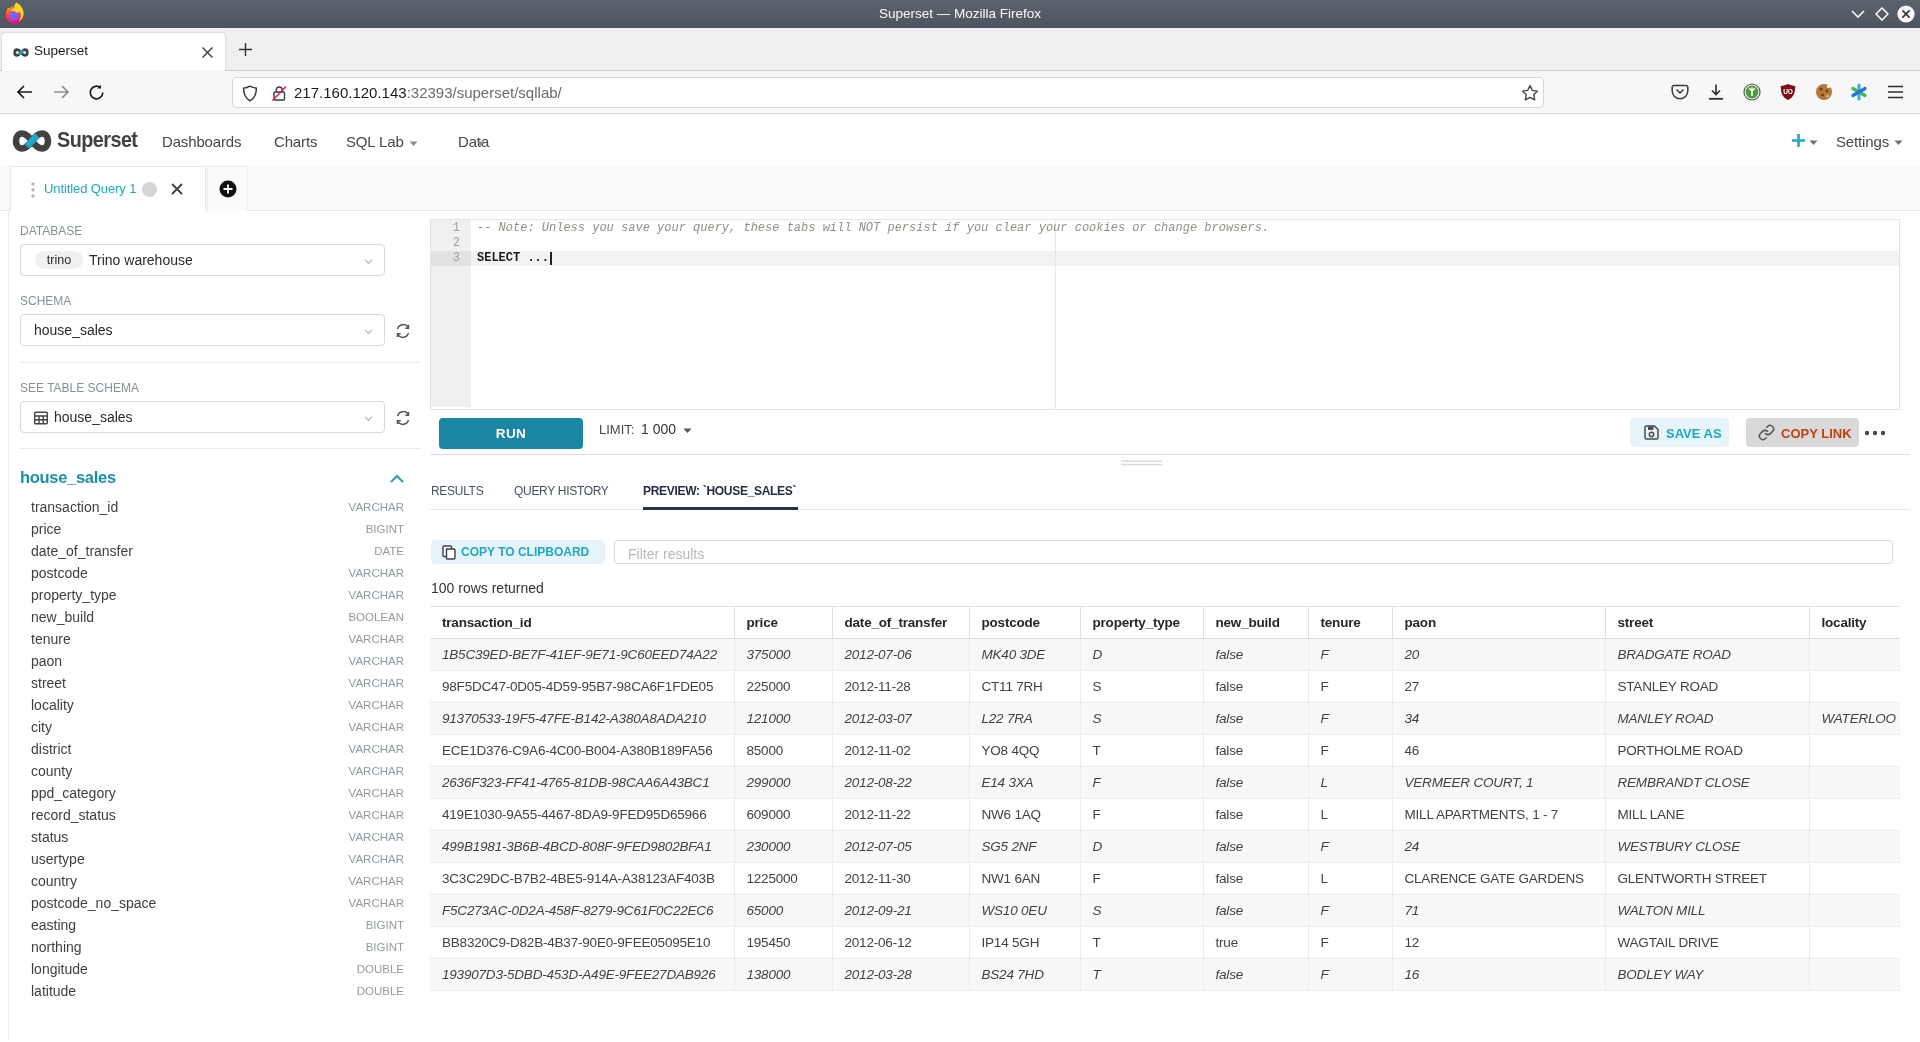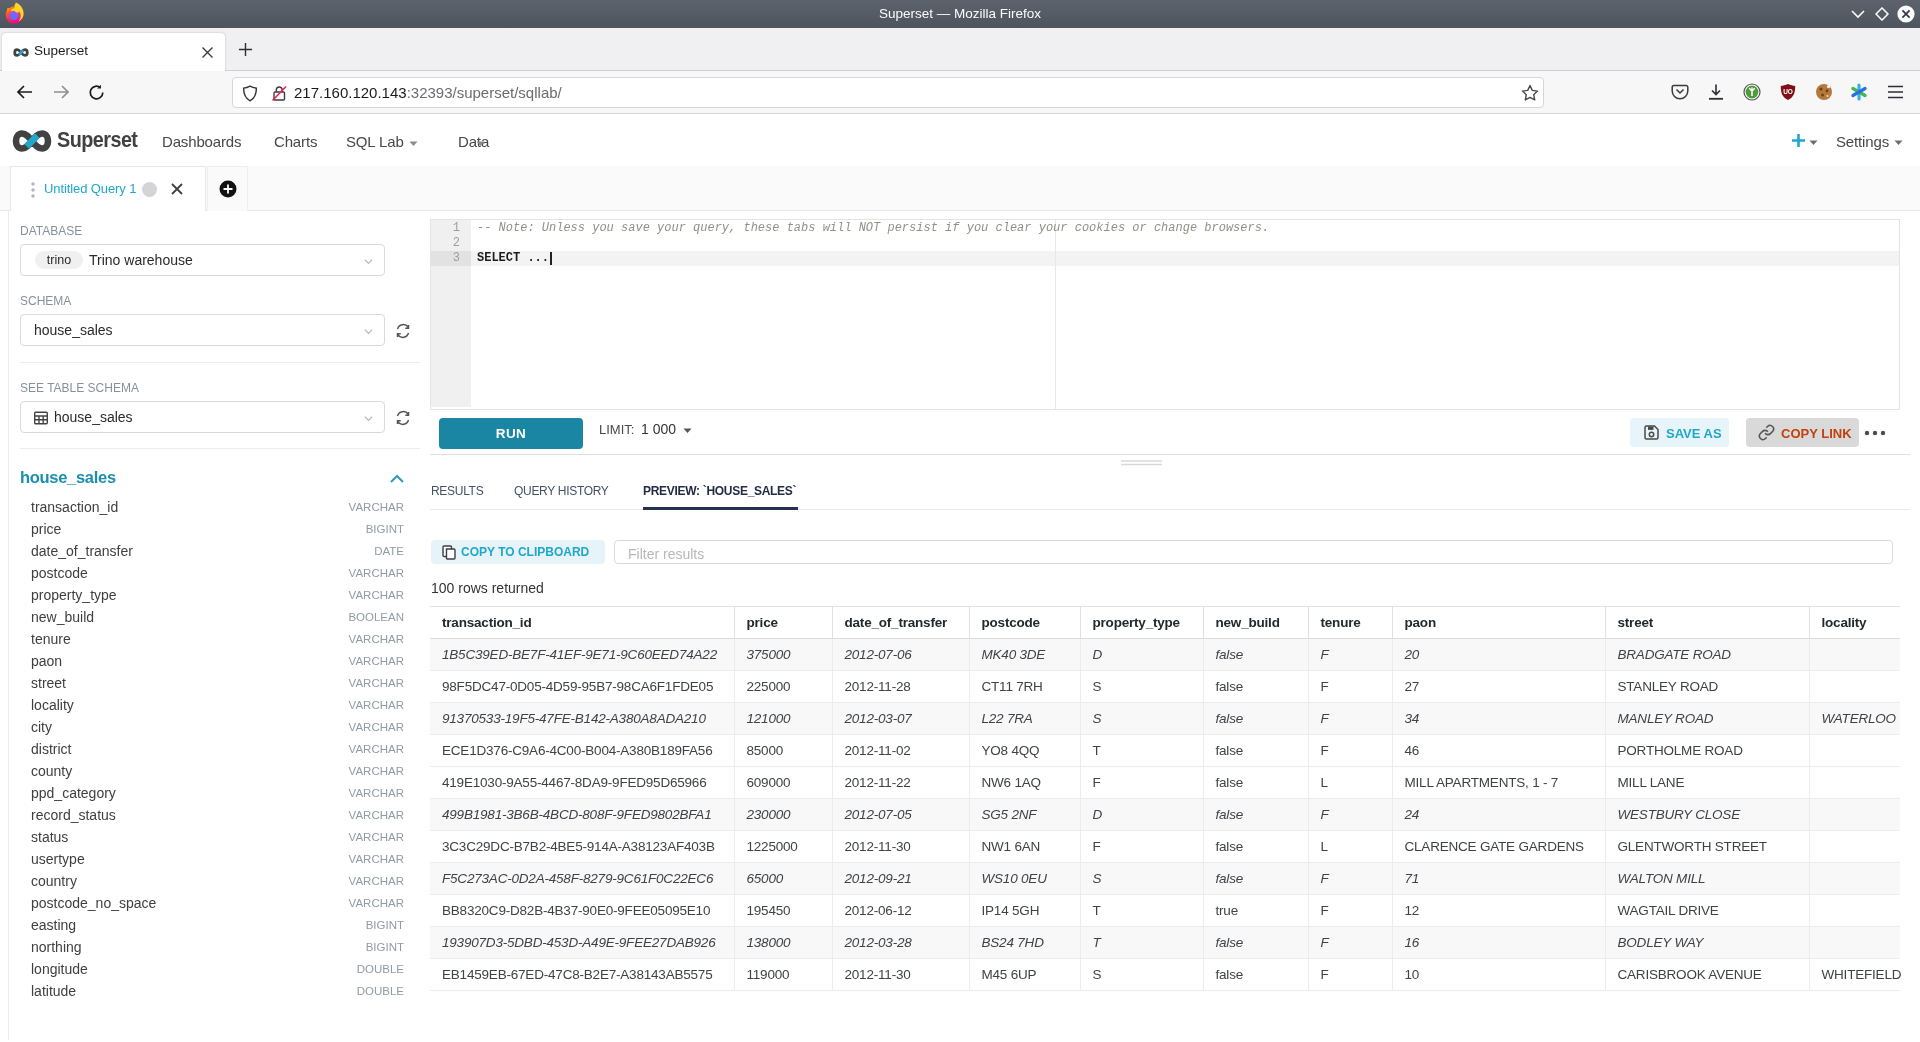--- a/index.html
+++ b/index.html
@@ -438,20 +438,32 @@
           <td>85000</td>
           <td>2012-11-02</td>
           <td>YO8 4QQ</td>
           <td>T</td>
           <td>false</td>
           <td>F</td>
           <td>46</td>
           <td>PORTHOLME ROAD</td>
           <td></td>
         </tr>
+<tr class="odd">
+          <td>2636F323-FF41-4765-81DB-98CAA6A43BC1</td>
+          <td>299000</td>
+          <td>2012-08-22</td>
+          <td>E14 3XA</td>
+          <td>F</td>
+          <td>false</td>
+          <td>L</td>
+          <td>VERMEER COURT, 1</td>
+          <td>REMBRANDT CLOSE</td>
+          <td></td>
+        </tr>
 <tr>
           <td>419E1030-9A55-4467-8DA9-9FED95D65966</td>
           <td>609000</td>
           <td>2012-11-22</td>
           <td>NW6 1AQ</td>
           <td>F</td>
           <td>false</td>
           <td>L</td>
           <td>MILL APARTMENTS, 1 - 7</td>
           <td>MILL LANE</td>
@@ -510,27 +522,15 @@
           <td>138000</td>
           <td>2012-03-28</td>
           <td>BS24 7HD</td>
           <td>T</td>
           <td>false</td>
           <td>F</td>
           <td>16</td>
           <td>BODLEY WAY</td>
           <td></td>
         </tr>
-<tr>
-          <td>EB1459EB-67ED-47C8-B2E7-A38143AB5575</td>
-          <td>119000</td>
-          <td>2012-11-30</td>
-          <td>M45 6UP</td>
-          <td>S</td>
-          <td>false</td>
-          <td>F</td>
-          <td>10</td>
-          <td>CARISBROOK AVENUE</td>
-          <td>WHITEFIELD</td>
-        </tr>
 </tbody>
     </table>
 </div>
 
 </body></html>

